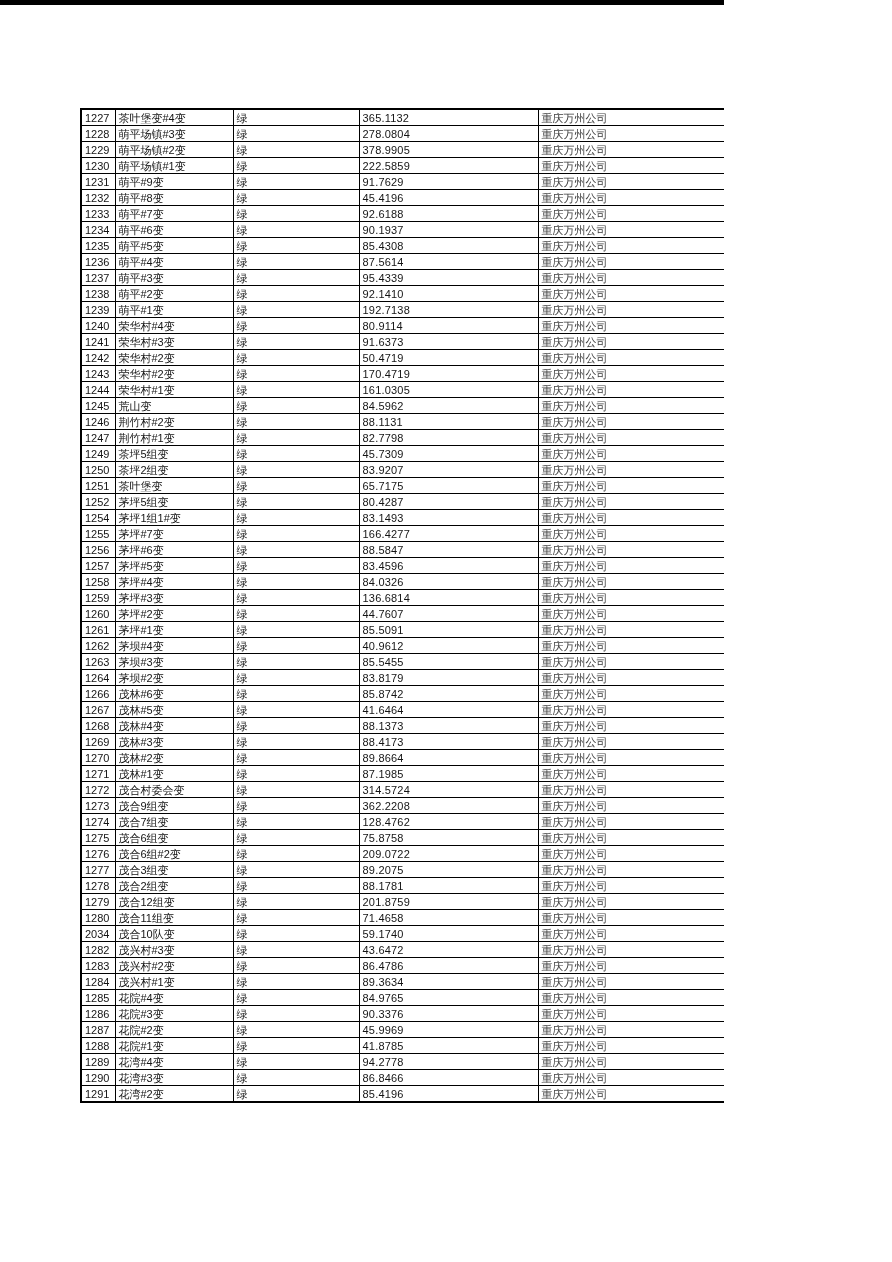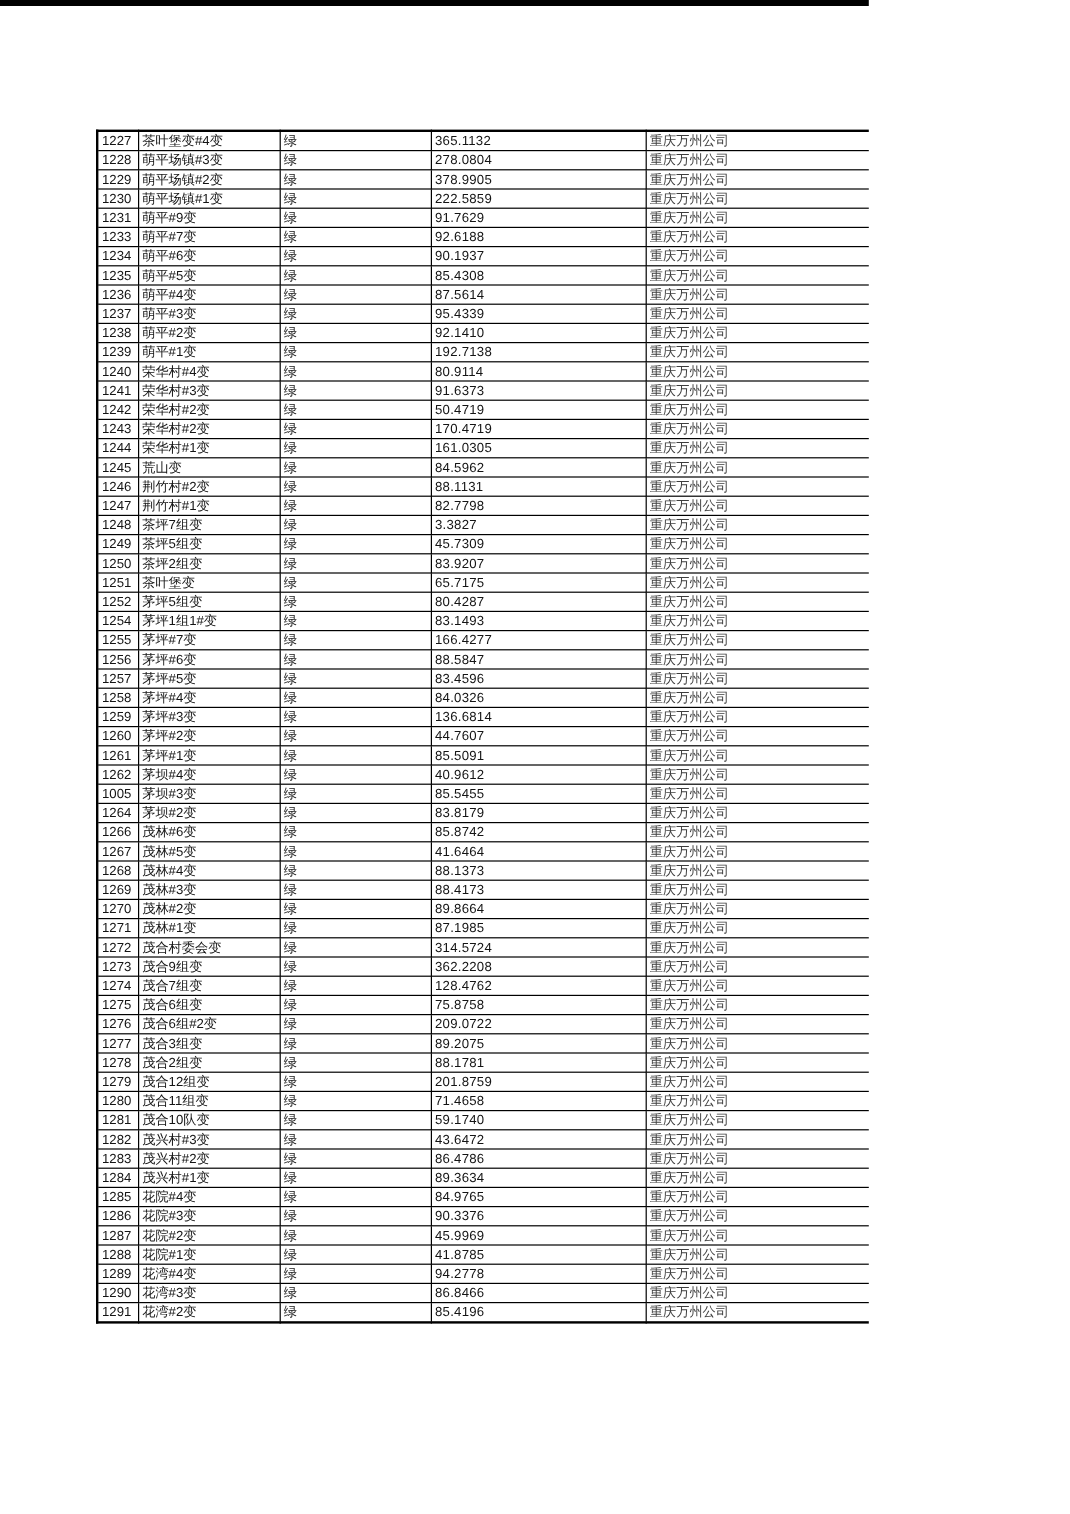--- a/index.html
+++ b/index.html
@@ -93,20 +93,27 @@
           <td class="c-company">重庆万州公司</td>
         </tr>
         <tr>
           <td class="c-id">1231</td>
           <td class="c-name">萌平#9变</td>
           <td class="c-status">绿</td>
           <td class="c-value">91.7629</td>
           <td class="c-company">重庆万州公司</td>
         </tr>
         <tr>
+          <td class="c-id">1232</td>
+          <td class="c-name">萌平#8变</td>
+          <td class="c-status">绿</td>
+          <td class="c-value">45.4196</td>
+          <td class="c-company">重庆万州公司</td>
+        </tr>
+        <tr>
           <td class="c-id">1233</td>
           <td class="c-name">萌平#7变</td>
           <td class="c-status">绿</td>
           <td class="c-value">92.6188</td>
           <td class="c-company">重庆万州公司</td>
         </tr>
         <tr>
           <td class="c-id">1234</td>
           <td class="c-name">萌平#6变</td>
           <td class="c-status">绿</td>
@@ -198,27 +205,20 @@
           <td class="c-company">重庆万州公司</td>
         </tr>
         <tr>
           <td class="c-id">1247</td>
           <td class="c-name">荆竹村#1变</td>
           <td class="c-status">绿</td>
           <td class="c-value">82.7798</td>
           <td class="c-company">重庆万州公司</td>
         </tr>
         <tr>
-          <td class="c-id">1248</td>
-          <td class="c-name">茶坪7组变</td>
-          <td class="c-status">绿</td>
-          <td class="c-value">3.3827</td>
-          <td class="c-company">重庆万州公司</td>
-        </tr>
-        <tr>
           <td class="c-id">1249</td>
           <td class="c-name">茶坪5组变</td>
           <td class="c-status">绿</td>
           <td class="c-value">45.7309</td>
           <td class="c-company">重庆万州公司</td>
         </tr>
         <tr>
           <td class="c-id">1250</td>
           <td class="c-name">茶坪2组变</td>
           <td class="c-status">绿</td>
@@ -296,21 +296,21 @@
           <td class="c-company">重庆万州公司</td>
         </tr>
         <tr>
           <td class="c-id">1262</td>
           <td class="c-name">茅坝#4变</td>
           <td class="c-status">绿</td>
           <td class="c-value">40.9612</td>
           <td class="c-company">重庆万州公司</td>
         </tr>
         <tr>
-          <td class="c-id">1005</td>
+          <td class="c-id">1263</td>
           <td class="c-name">茅坝#3变</td>
           <td class="c-status">绿</td>
           <td class="c-value">85.5455</td>
           <td class="c-company">重庆万州公司</td>
         </tr>
         <tr>
           <td class="c-id">1264</td>
           <td class="c-name">茅坝#2变</td>
           <td class="c-status">绿</td>
           <td class="c-value">83.8179</td>
@@ -415,21 +415,21 @@
           <td class="c-company">重庆万州公司</td>
         </tr>
         <tr>
           <td class="c-id">1280</td>
           <td class="c-name">茂合11组变</td>
           <td class="c-status">绿</td>
           <td class="c-value">71.4658</td>
           <td class="c-company">重庆万州公司</td>
         </tr>
         <tr>
-          <td class="c-id">1281</td>
+          <td class="c-id">2034</td>
           <td class="c-name">茂合10队变</td>
           <td class="c-status">绿</td>
           <td class="c-value">59.1740</td>
           <td class="c-company">重庆万州公司</td>
         </tr>
         <tr>
           <td class="c-id">1282</td>
           <td class="c-name">茂兴村#3变</td>
           <td class="c-status">绿</td>
           <td class="c-value">43.6472</td>

